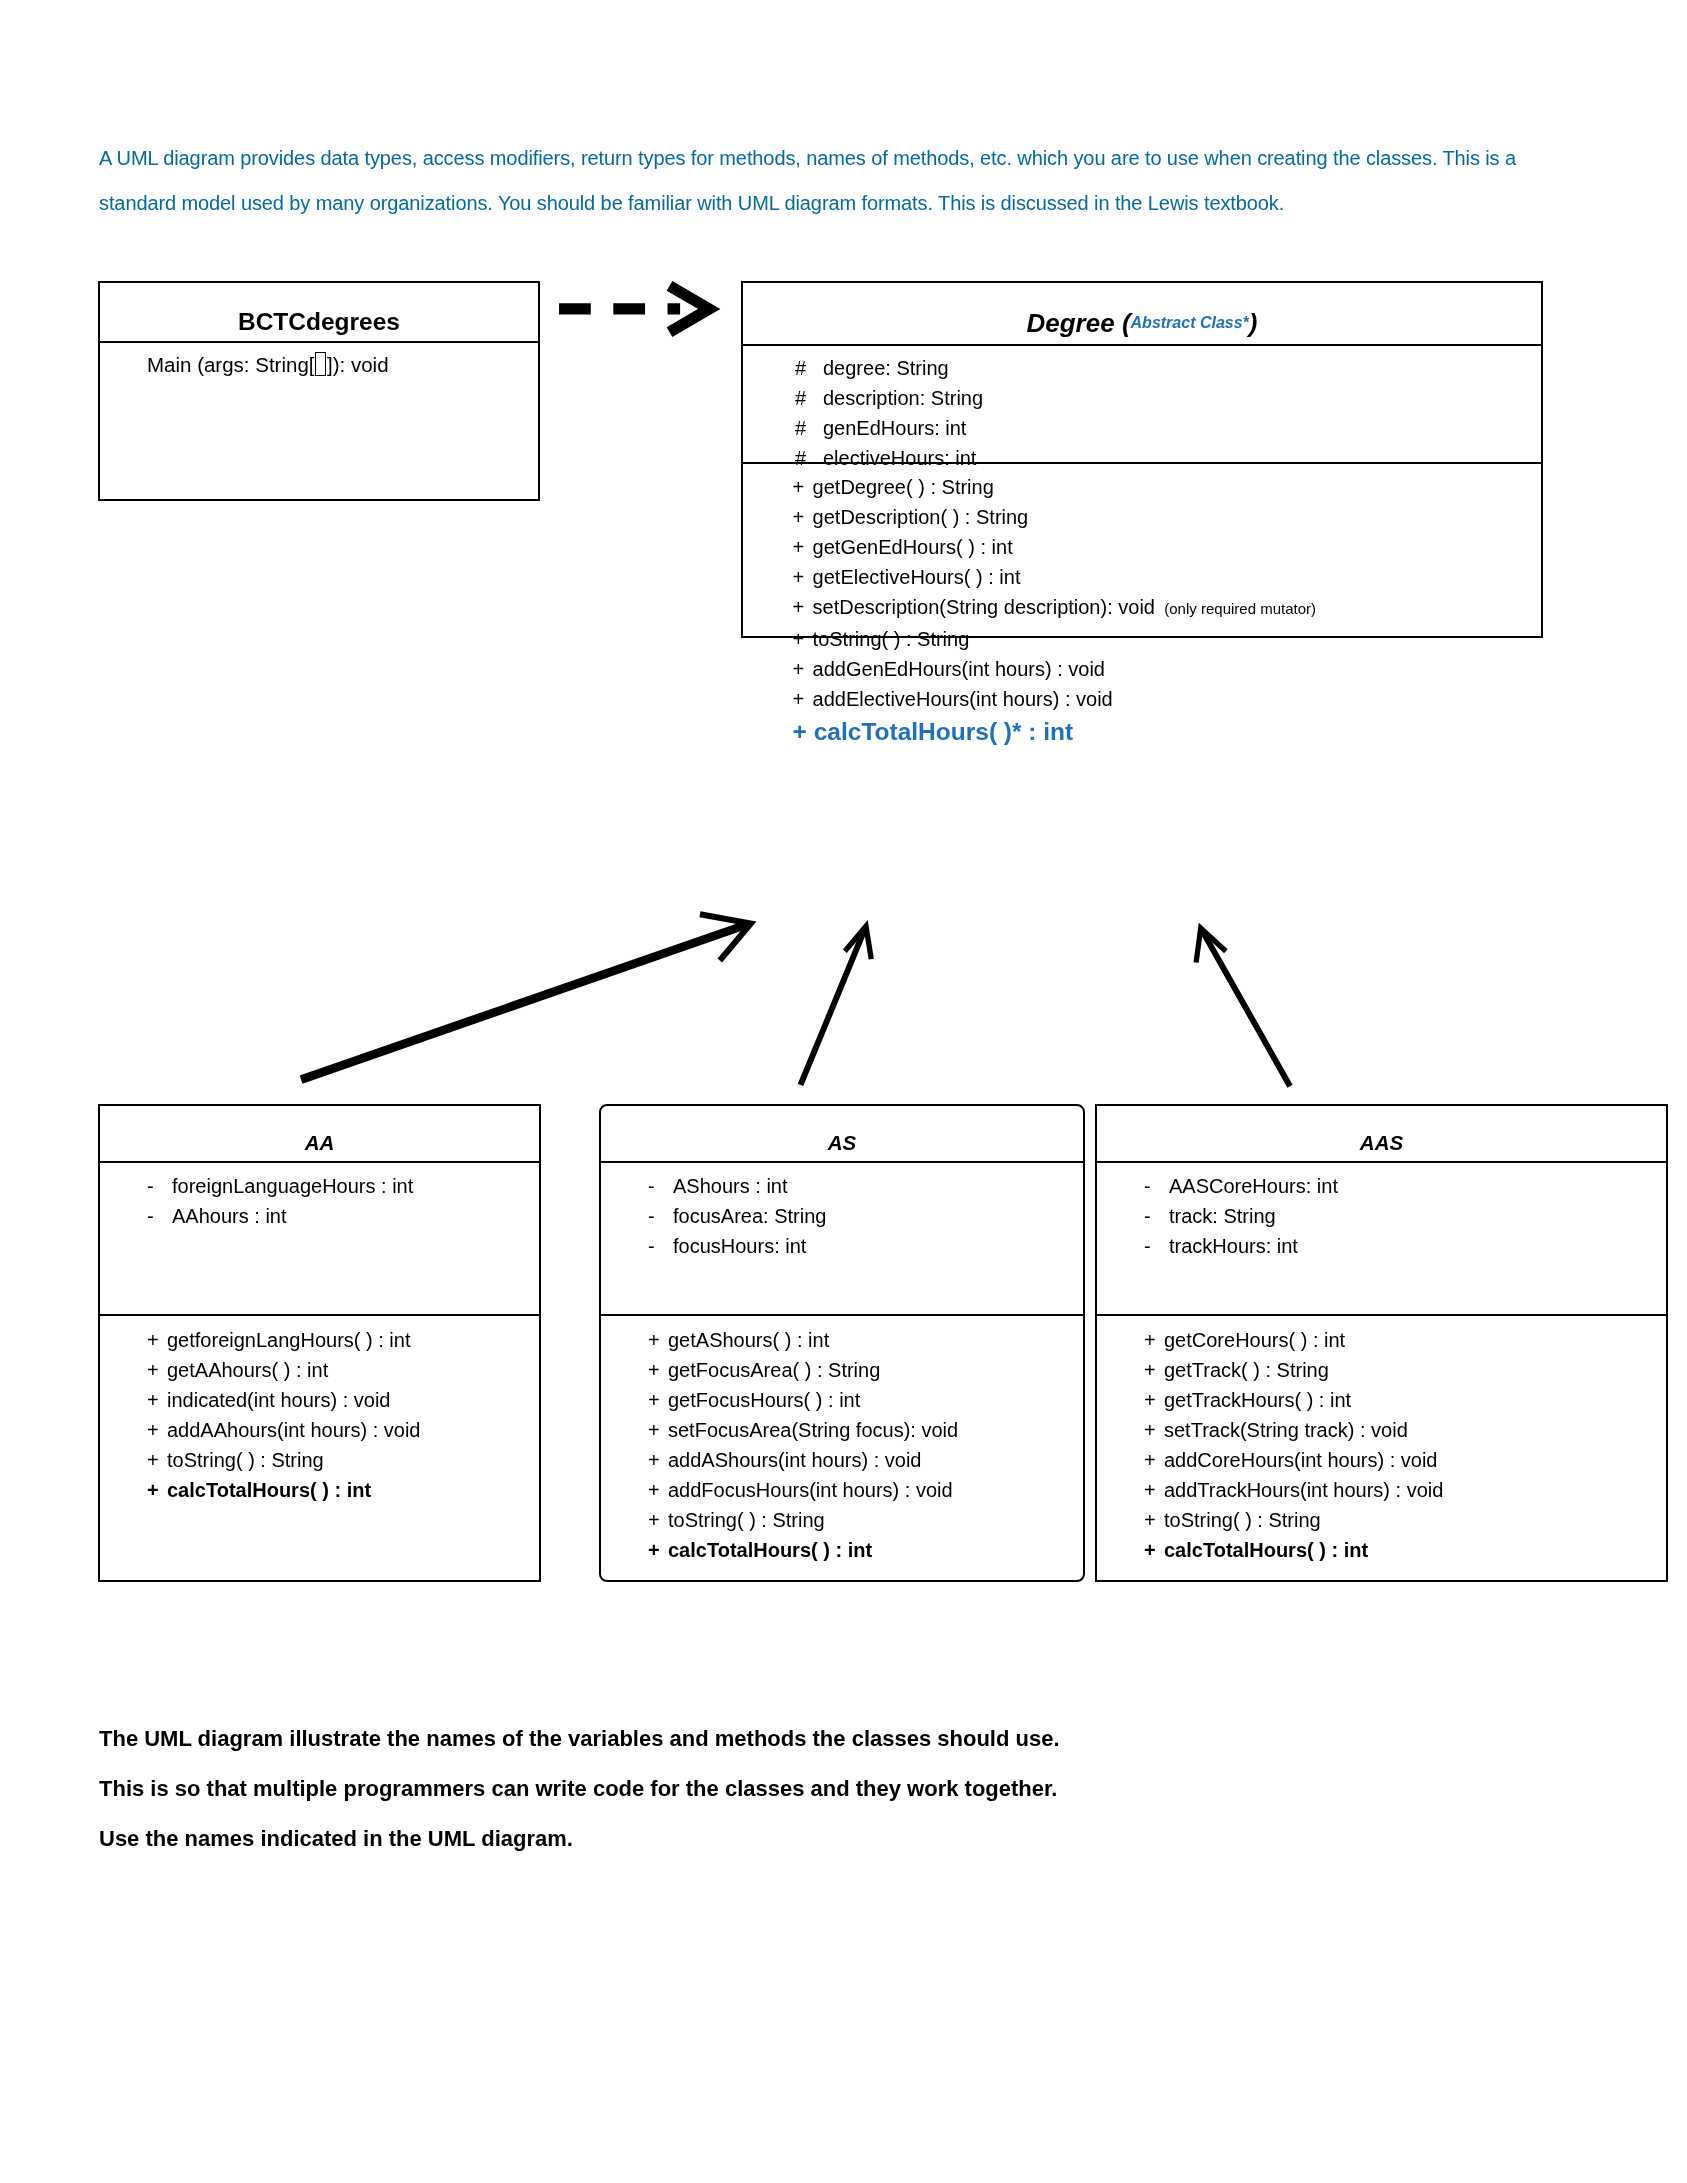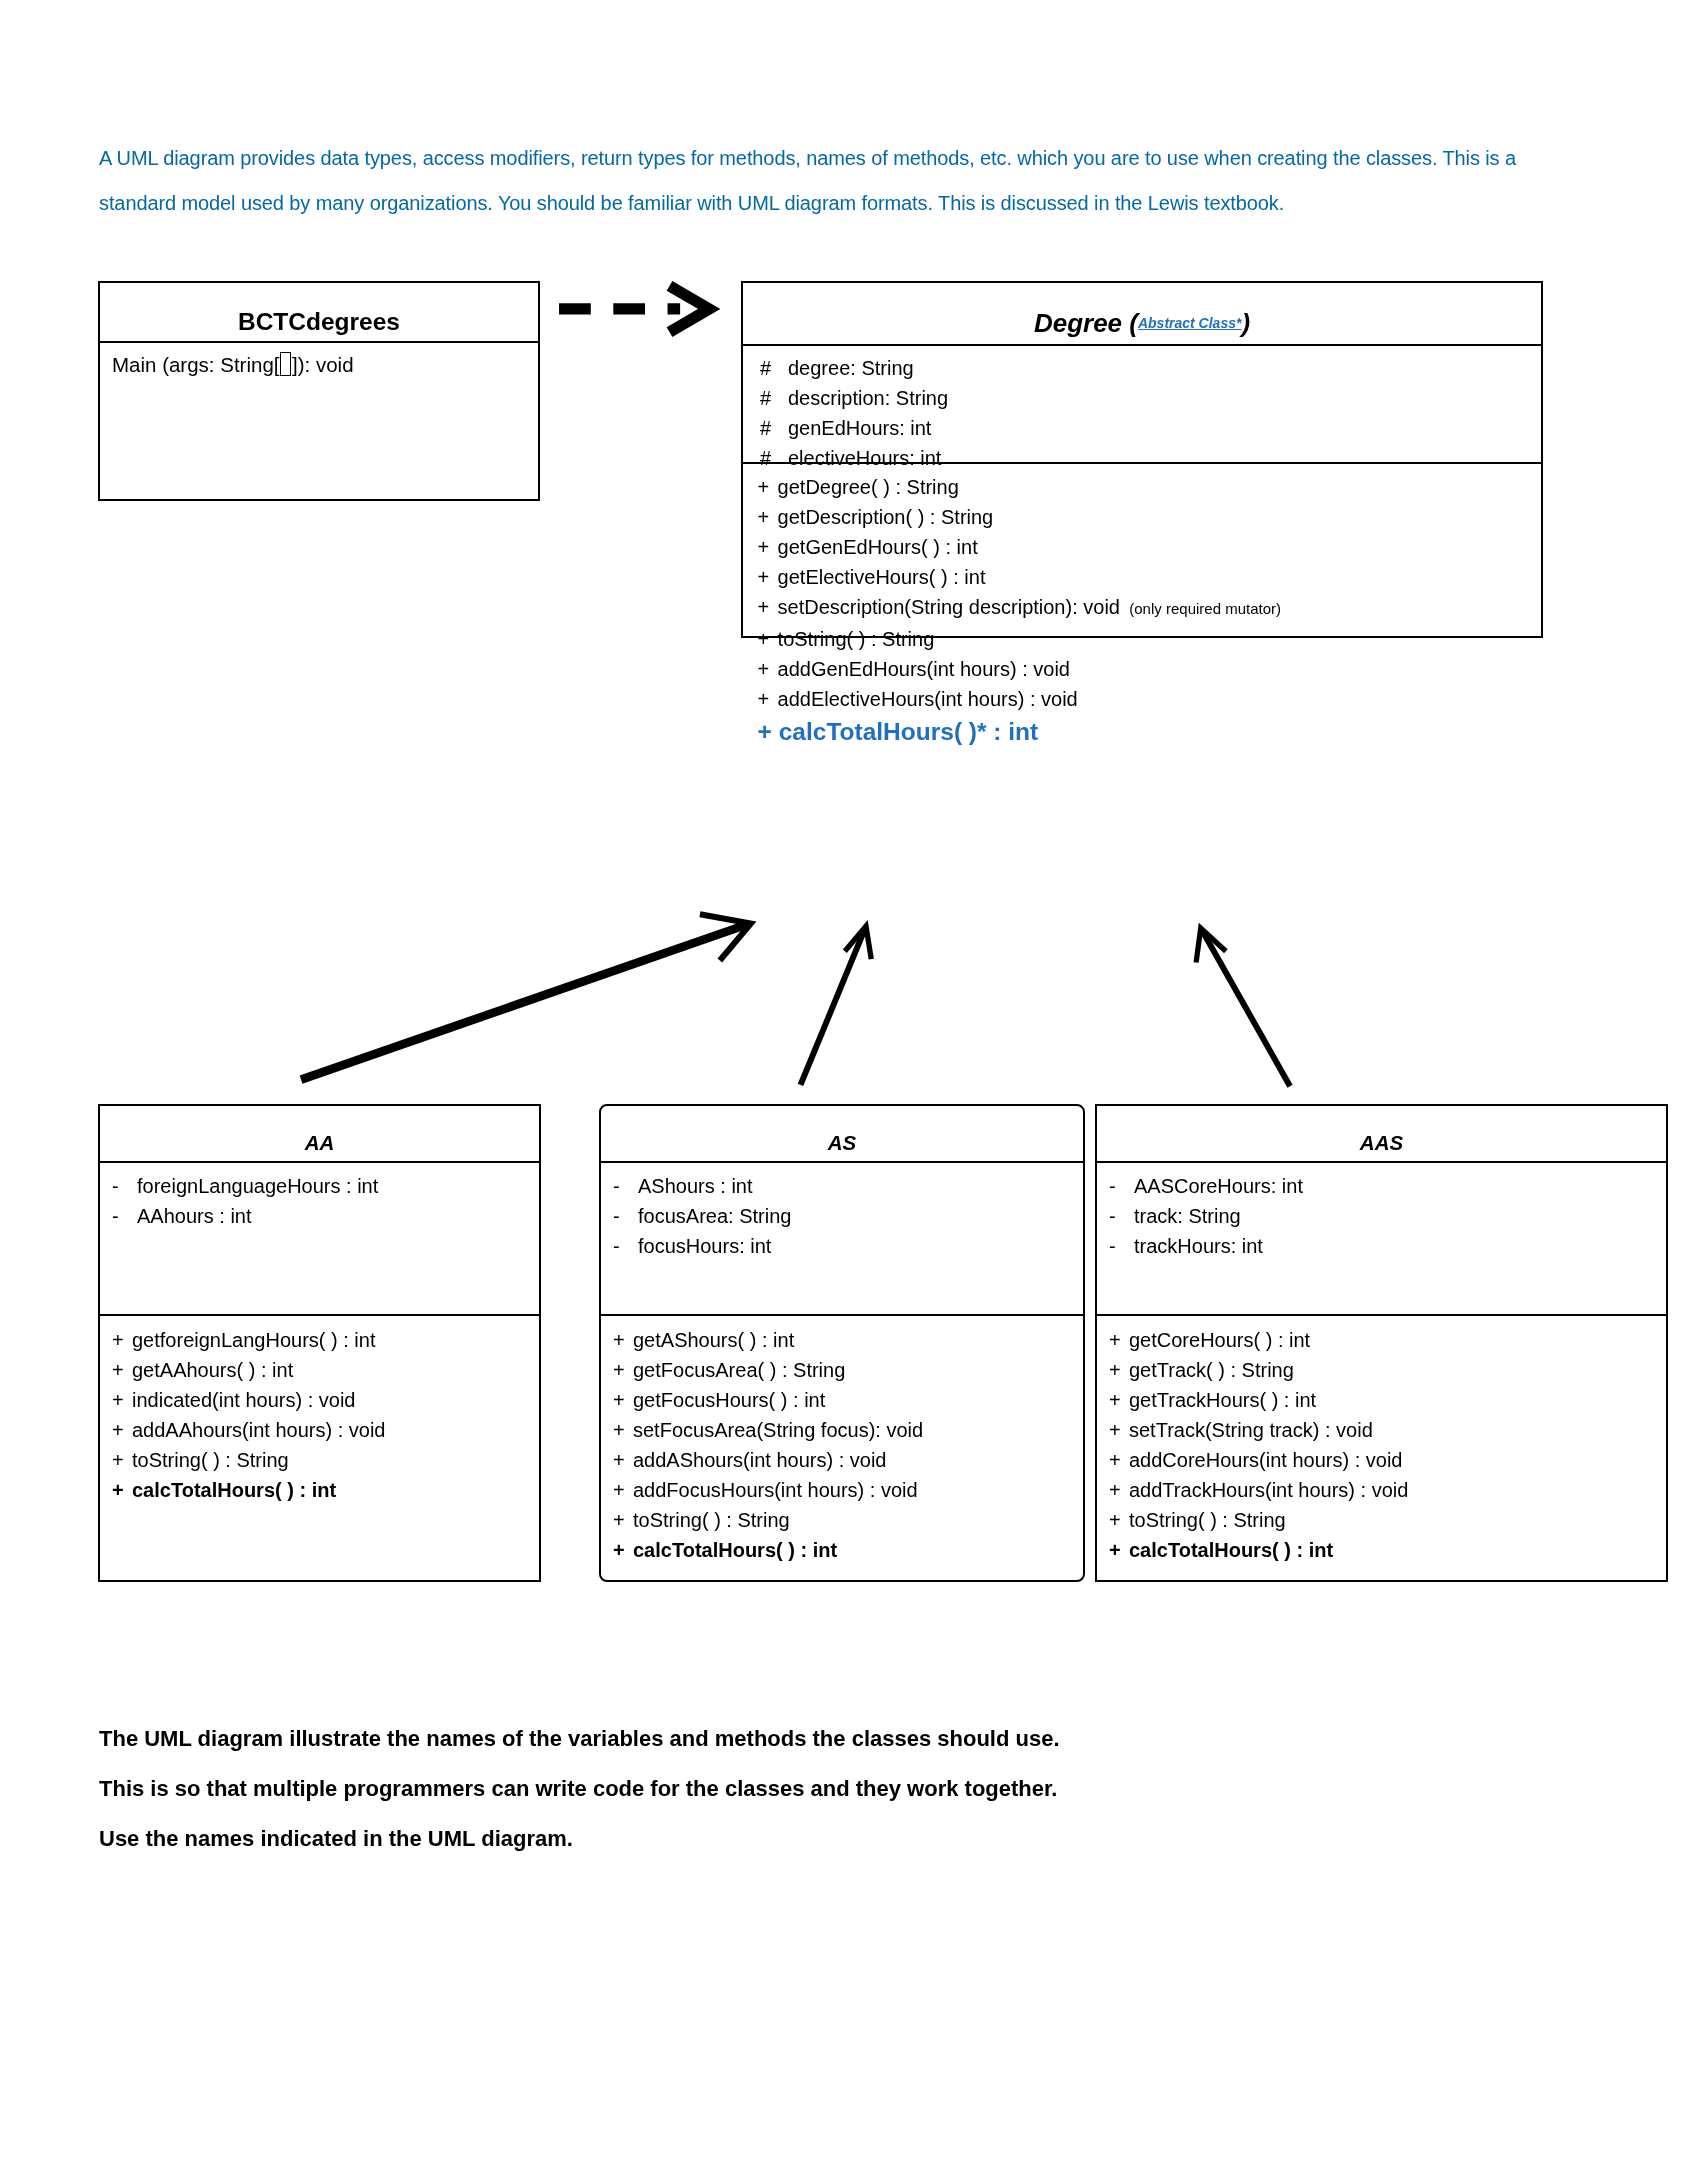--- a/index.html
+++ b/index.html
@@ -47,20 +47,21 @@
   .cbox .sect {
     box-sizing:border-box;
     position:relative;
   }
   .cbox .sect.divider { border-bottom:2px solid #000; }
 
   .row {
     display:flex;
     align-items:baseline;
     white-space:nowrap;
+    margin-left:35px;
   }
   .row .mark {
     display:inline-block;
     text-align:left;
     flex:0 0 auto;
   }
 
   
   #box-bctc { left:98px; top:281px; width:442px; height:220px; }
   #box-bctc .hdr { height:41px; font-size:24.5px; font-weight:bold; }
@@ -75,21 +76,21 @@
     margin:0 0.7px;
   }
 
   
   #box-degree { left:741px; top:281px; width:802px; height:357px; }
   #box-degree .hdr { height:44px; }
   #box-degree .title-main {
     font-size:26px; font-weight:bold; font-style:italic;
   }
   #box-degree .title-sub {
-    font-size:14px; font-weight:bold; font-style:italic;text-decoration:underline;
+    font-size:16px; font-weight:bold; font-style:italic;
   }
   #box-degree .attrs {
     padding:6.6px 0 0 17px;
     font-size:20px;
     line-height:30px;
     height:118px;
   }
   #box-degree .attrs .mark { width:28px; }
   #box-degree .meths {
     padding:8px 0 0 14.6px;

